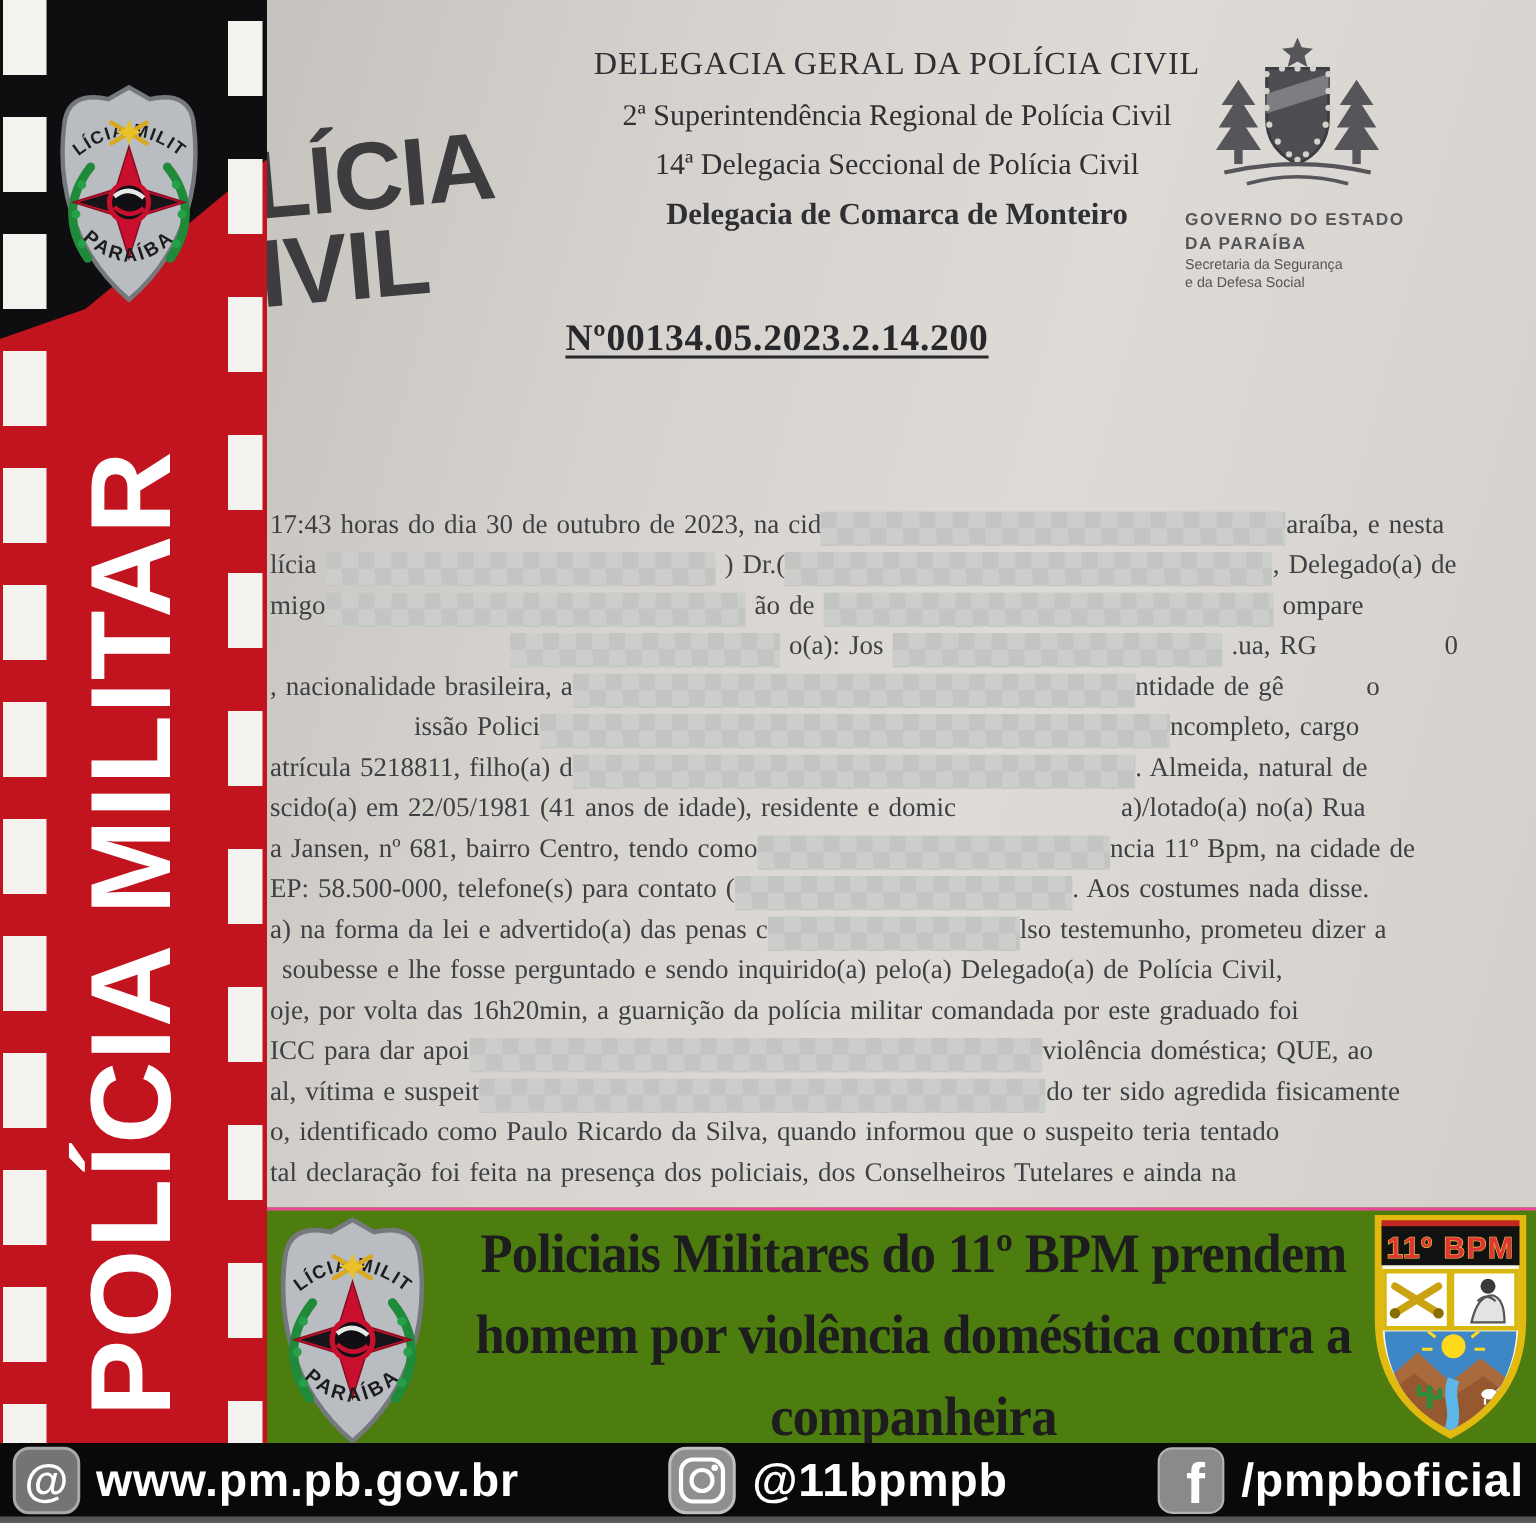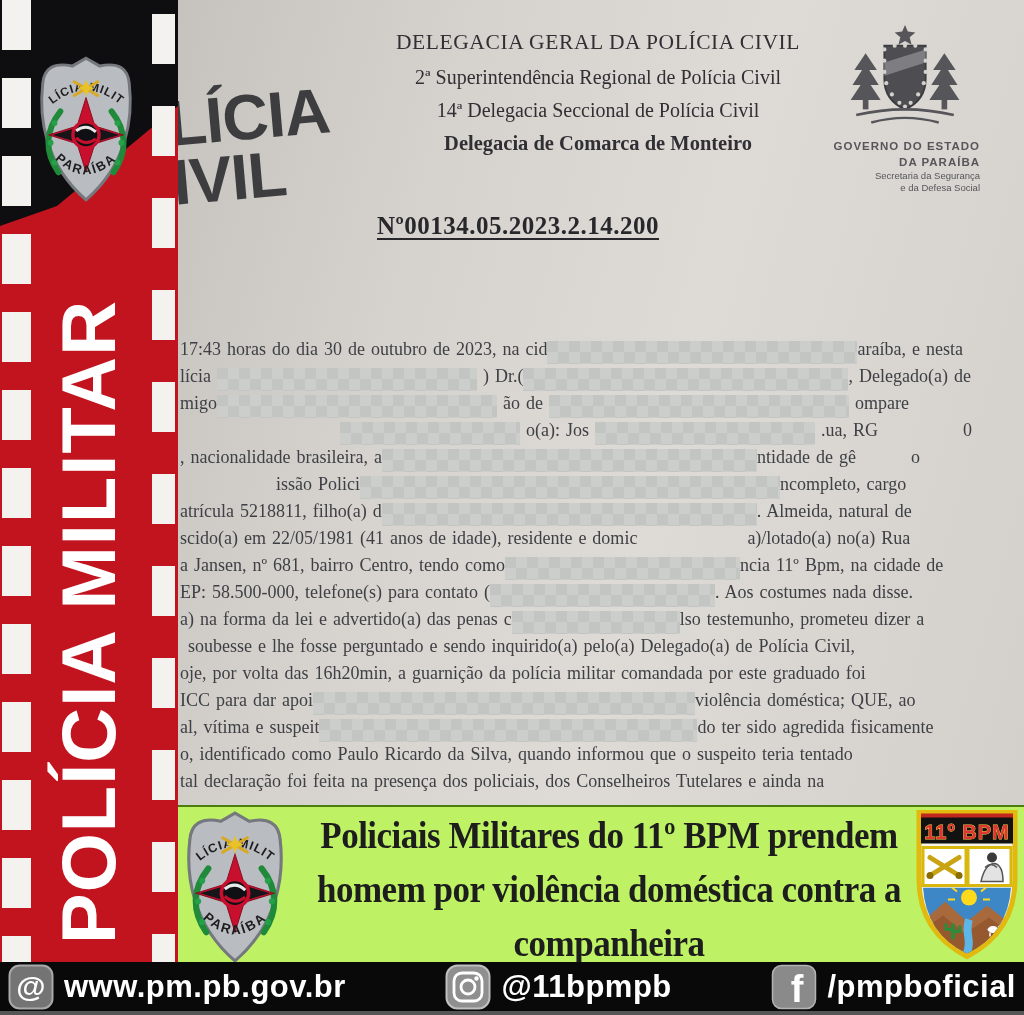--- a/index.html
+++ b/index.html
@@ -27,21 +27,21 @@
   }
   .doc-header{
     position:absolute;left:130px;top:30px;width:580px;text-align:center;
     font-family:Liberation Serif, serif;color:#2f2f34;
   }
   .doc-header .h1{font-size:21.5px;letter-spacing:.6px;margin-bottom:11px;}
   .doc-header .h2{font-size:20px;margin-bottom:10px;}
   .doc-header .h3{font-size:20px;margin-bottom:10px;}
   .doc-header .h4{font-size:20.5px;font-weight:bold;}
   .seal{
-    position:absolute;left:612px;top:20px;width:190px;text-align:right;color:#55555a;
+    position:absolute;left:612px;top:20px;width:190px;text-align:left;color:#55555a;
   }
   .seal .t1,.seal .t2{font-size:11.5px;font-weight:bold;letter-spacing:1px;line-height:1.35;}
   .seal .t3,.seal .t4{font-size:9.5px;line-height:1.3;}
   .doc-title{
     position:absolute;left:60px;top:212px;width:560px;text-align:center;
     font-family:"Liberation Serif",serif;font-weight:bold;color:#27272c;
   }
   .doc-title .t-line{
     font-size:26px;letter-spacing:.5px;
     text-decoration:underline;text-decoration-thickness:2px;text-underline-offset:4px;
@@ -72,21 +72,21 @@
   .strip.right{right:3px;width:23px;background:repeating-linear-gradient(180deg,rgba(0,0,0,0) 0 14px,#f3f2ef 14px 64px,rgba(0,0,0,0) 64px 92px);}
   .badge-top{position:absolute;left:27px;top:54px;}
   .v-text{
     position:absolute;left:88px;top:622px;
     transform:translate(-50%,-50%) rotate(-90deg);
     font-weight:800;font-size:76px;color:#ffffff;white-space:nowrap;letter-spacing:1px;
   }
   
   .banner{
     position:absolute;left:178px;top:805px;width:846px;height:157px;
-    background:#bef264;border-top:2px solid #4d7c0f;
+    background:#4d7c0f;border-top:2px solid #ec4899;
   }
   .banner-badge{position:absolute;left:-10px;top:2px;}
   .headline{
     position:absolute;left:128px;right:112px;top:2px;text-align:center;
     font-family:"Liberation Serif",serif;font-weight:bold;color:#1d1d1d;
     transform:scaleY(1.06);transform-origin:top center;
   }
   .headline .hl{font-size:35px;line-height:51px;letter-spacing:-0.5px;}
   .crest{position:absolute;right:3px;top:-2px;}
   

